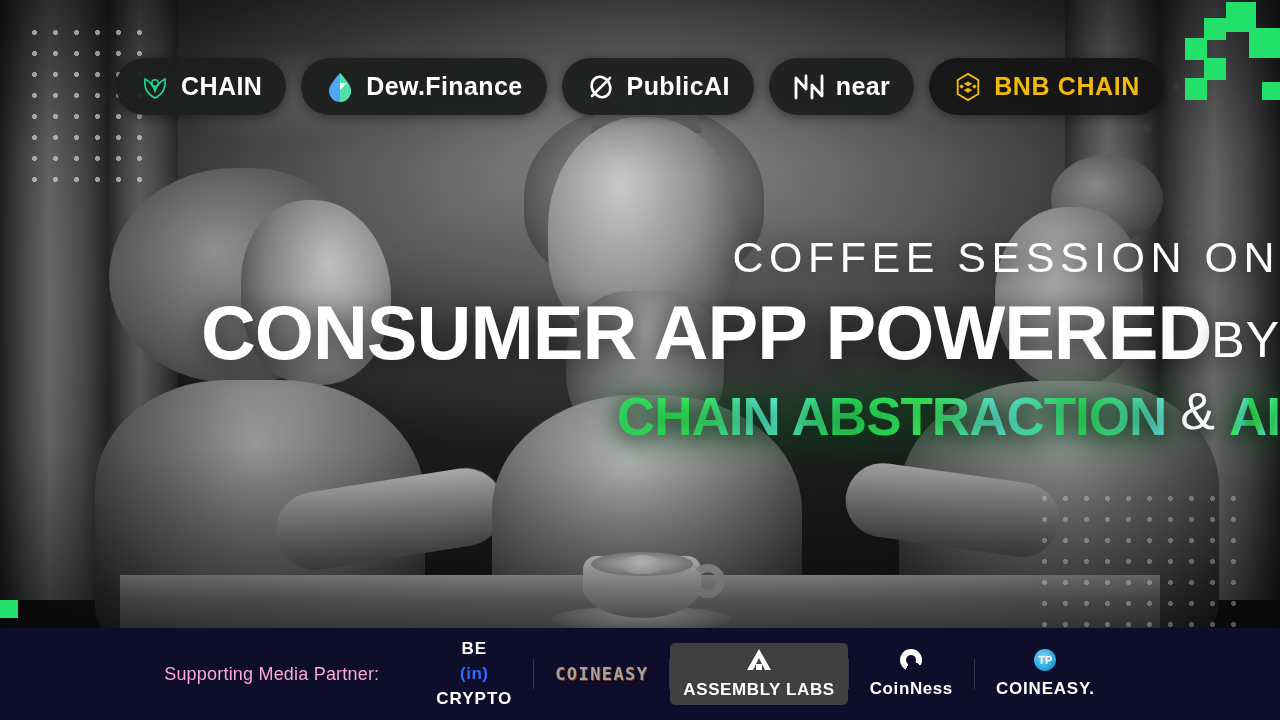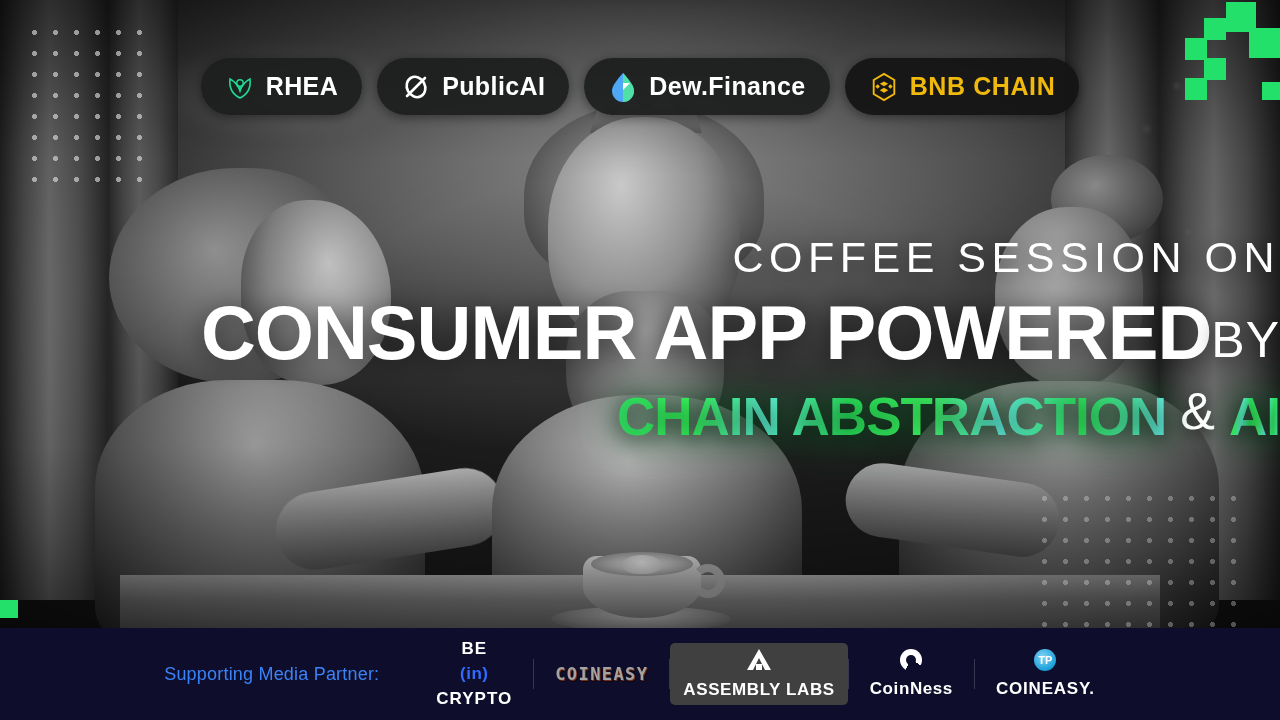--- a/index.html
+++ b/index.html
@@ -216,21 +216,21 @@
     text-shadow:0 3px 14px rgba(0,0,0,.6);
   }
 
   
   .footer {
     position:absolute; left:0; right:0; bottom:0; height:92px;
     background:#0e0e2c; z-index:7;
     display:flex; align-items:center; justify-content:center; gap:0px;
   }
   .footer-label {
-    color:#3b82f6; font-size:18px; font-weight:400; letter-spacing:.2px; margin-right:36px;
+    color:#f9a8d4; font-size:18px; font-weight:400; letter-spacing:.2px; margin-right:36px;
   }
   .f-item { display:flex; align-items:center; gap:8px; padding:0 21px;flex-direction:column; }
   .f-sep { width:1px; height:30px; background:rgba(255,255,255,.17); }
   .f-text { color:#fff; font-size:17px; font-weight:700; letter-spacing:.6px; white-space:nowrap; }
 
   .beincrypto { display:flex; align-items:center; gap:5px; }
   .beincrypto .w { color:#fff; font-size:17px; font-weight:800; letter-spacing:1px; }
   .beincrypto .in {
     color:#2f6bff; font-size:17px; font-weight:800; letter-spacing:.5px;
   }
@@ -331,44 +331,52 @@
   <div class="pill-row">
 
     <div class="pill">
       <span>
         <svg width="30" height="30" viewBox="0 0 30 30">
           <path d="M15 26 C7 22 4 15 5 7 C9 9 13 13 15 19 C17 13 21 9 25 7 C26 15 23 22 15 26 Z" fill="none" stroke="#1fd993" stroke-width="1.6"></path>
           <path d="M9 10 q3 1 4 4 M12 14 q3 1 3 4 M21 10 q-3 1-4 4 M18 14 q-3 1-3 4" stroke="#1fd993" stroke-width="1.2" fill="none"></path>
           <circle cx="15" cy="11" r="3.2" fill="none" stroke="#1fd993" stroke-width="1.4"></circle>
         </svg>
       </span>
-      <span class="pill-text">RHEA</span>
-    </div>
-
-    <div class="pill">
-      <span>
-        <svg width="30" height="30" viewBox="0 0 30 30">
-          <ellipse cx="15" cy="15" rx="9" ry="10.5" transform="rotate(-28 15 15)" fill="none" stroke="#fff" stroke-width="2.6"></ellipse>
-          <line x1="6" y1="24" x2="24" y2="6" stroke="#fff" stroke-width="2.6" stroke-linecap="round"></line>
-        </svg>
-      </span>
-      <span class="pill-text">PublicAI</span>
+      <span class="pill-text">CHAIN</span>
     </div>
 
     <div class="pill">
       <span>
         <svg width="30" height="32" viewBox="0 0 30 32">
           <path d="M15 2 C22 10 26 15 26 20 A11 11 0 0 1 4 20 C4 15 8 10 15 2 Z" fill="#4fa8f5"></path>
           <path d="M15 2 C22 10 26 15 26 20 A11 11 0 0 1 15 31 Z" fill="#4fe0a8"></path>
           <path d="M15 12 L22 12 L15 19 Z" fill="#ffffff"></path>
         </svg>
       </span>
       <span class="pill-text">Dew.Finance</span>
     </div>
 
+    <div class="pill">
+      <span>
+        <svg width="30" height="30" viewBox="0 0 30 30">
+          <ellipse cx="15" cy="15" rx="9" ry="10.5" transform="rotate(-28 15 15)" fill="none" stroke="#fff" stroke-width="2.6"></ellipse>
+          <line x1="6" y1="24" x2="24" y2="6" stroke="#fff" stroke-width="2.6" stroke-linecap="round"></line>
+        </svg>
+      </span>
+      <span class="pill-text">PublicAI</span>
+    </div>
+
+    <div class="pill">
+      <span>
+        <svg width="32" height="28" viewBox="0 0 32 28">
+          <path d="M3 25 L3 5 L13 16 L13 3 M29 3 L29 23 L19 12 L19 25" fill="none" stroke="#fff" stroke-width="2.8" stroke-linecap="round" stroke-linejoin="round"></path>
+        </svg>
+      </span>
+      <span class="pill-text">near</span>
+    </div>
 
     <div class="pill bnb">
       <span>
         <svg width="30" height="30" viewBox="0 0 32 32">
           <path d="M16 2 L27 8.5 L27 23.5 L16 30 L5 23.5 L5 8.5 Z" fill="none" stroke="#f0b90b" stroke-width="2"></path>
           <path d="M16 10 L20.5 12.6 L16 15.2 L11.5 12.6 Z" fill="#f0b90b"></path>
           <path d="M16 16.8 L20.5 19.4 L16 22 L11.5 19.4 Z" fill="#f0b90b"></path>
           <rect x="7.5" y="13.8" width="3.4" height="3.4" fill="#f0b90b" transform="rotate(45 9.2 15.5)"></rect>
           <rect x="21.1" y="13.8" width="3.4" height="3.4" fill="#f0b90b" transform="rotate(45 22.8 15.5)"></rect>
         </svg>

